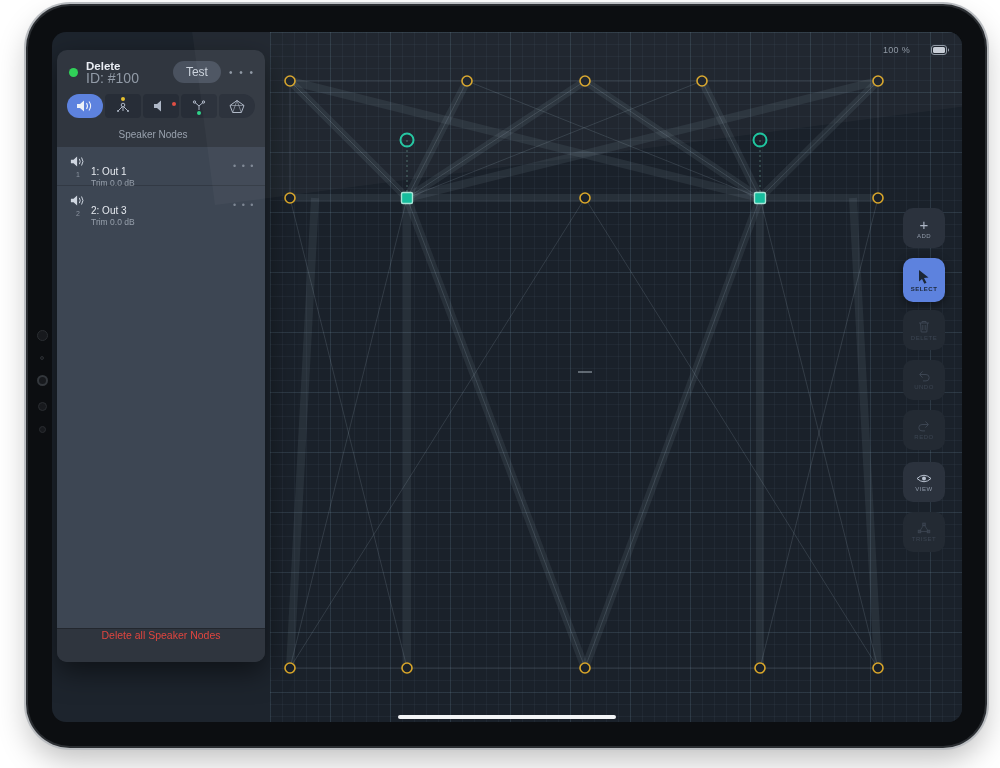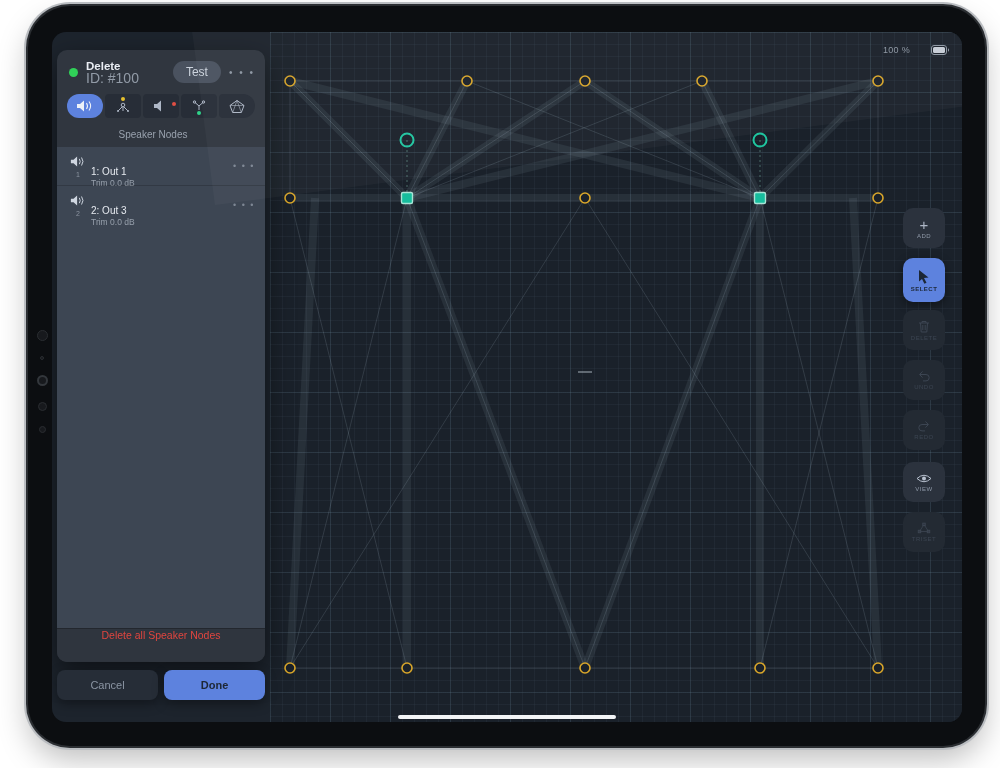--- a/index.html
+++ b/index.html
@@ -253,24 +253,20 @@
           </span>
           <span class="row-more">• • •</span>
         </div>
       </div>
 
       <div class="delete-band">
         <span>Delete all Speaker Nodes</span>
       </div>
     </div>
 
-    <div class="bottom-btns">
-      <div class="btn cancel">Cancel</div>
-      <div class="btn done">Done</div>
-    </div>
 
     <div class="toolrail">
       <div class="tool" style="top:176px;">
         <span class="plus-glyph">+</span>
         <span class="tlabel">ADD</span>
       </div>
       <div class="tool active" style="top:226px;height:44px;">
         <svg width="13" height="15" viewBox="0 0 13 15">
           <path d="M1 1 L10.5 8.5 L6 9 L8.5 13.8 L6.4 14.8 L4 10 L1 12.5 Z" fill="#1c2736"></path>
         </svg>

